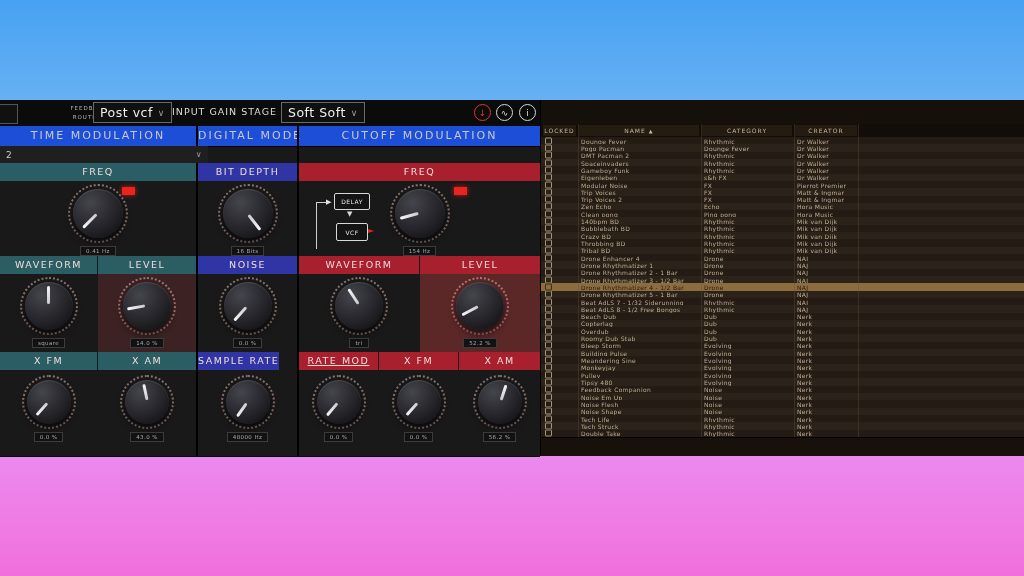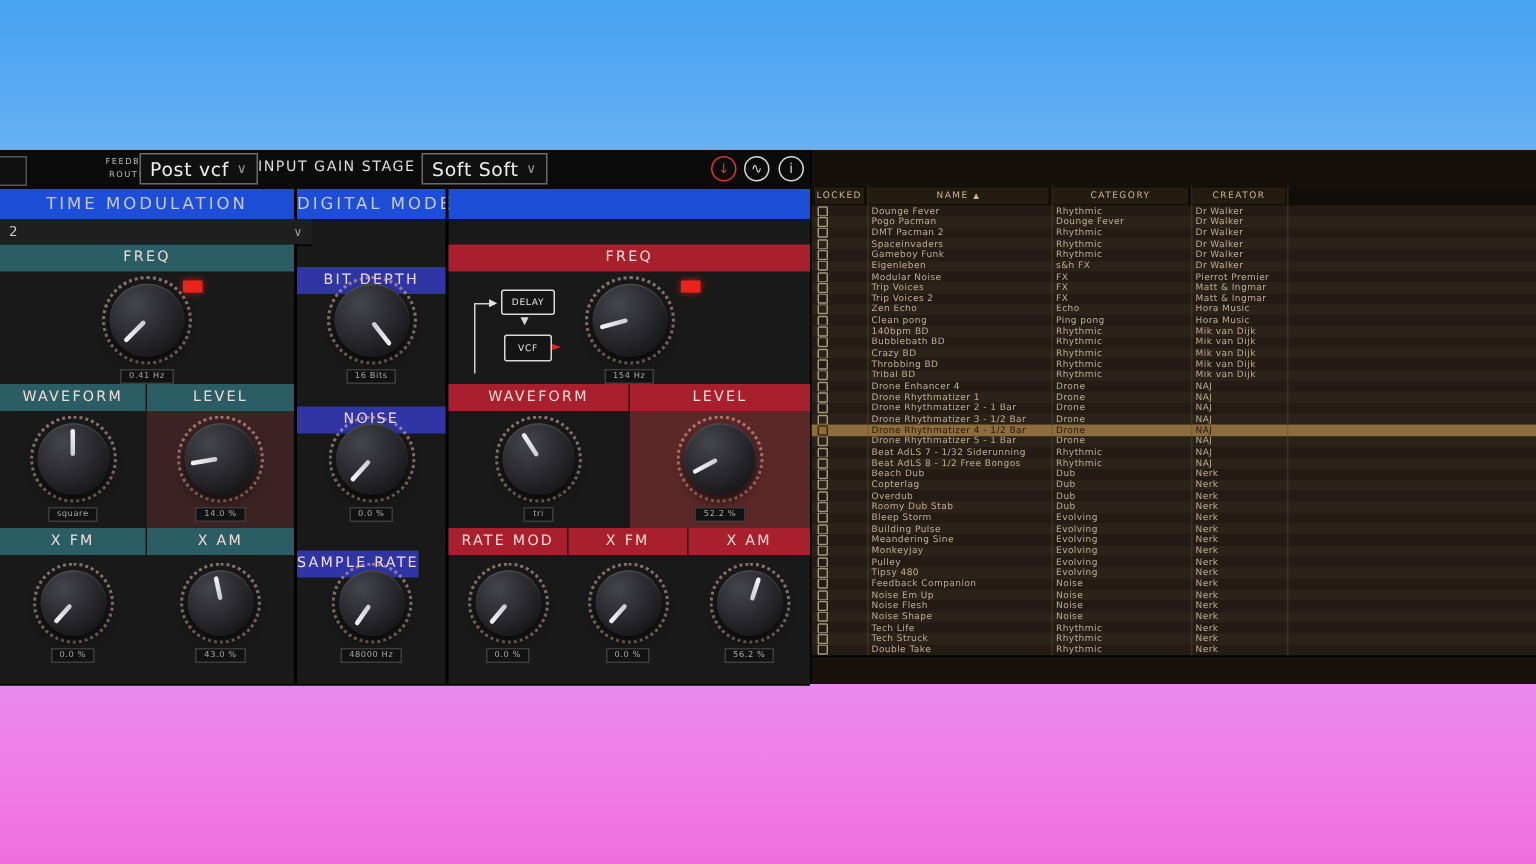--- a/index.html
+++ b/index.html
@@ -24,21 +24,21 @@
   .titlerow{position:absolute;left:0;top:26px;width:100%;height:20px;background:#1d4ed8;border-bottom:1px solid #000;}
   .sec-title{position:absolute;top:0;height:20px;line-height:20px;text-align:center;color:#c9c9c9;font-size:11px;letter-spacing:2px;white-space:nowrap;}
   .vdiv{position:absolute;top:26px;bottom:0;width:2px;background:#000;}
 
   .dropdown{position:absolute;top:46px;height:17px;background:#1f1f1f;border-bottom:1px solid #000;color:#cfcfcf;
     font-size:9px;display:flex;align-items:center;padding:0 6px;letter-spacing:0.5px;}
   .dropdown .chev{position:absolute;right:6px;color:#9a9a9a;font-size:8px;}
 
   .hdr{position:absolute;height:18px;line-height:18px;text-align:center;color:#f2dcd8;font-size:9.5px;letter-spacing:1.5px;white-space:nowrap;}
   .hdr.teal{background:#2b5e64;}
-  .hdr.blue{background:#2f35a5;margin-top:15px;}
+  .hdr.blue{background:#2f35a5;}
   .hdr.red{background:#a81f2d;}
 
   .kcell{position:absolute;display:flex;flex-direction:column;align-items:center;}
   .kcell.maroon1{background:#3c2222;}
   .kcell.maroon2{background:#5c2727;}
   .knob{position:relative;}
   .k60{width:60px;height:60px;margin-top:3px;}
   .k58{width:58px;height:58px;margin-top:3px;}
   .k54{width:54px;height:54px;margin-top:5px;}
   .tick{position:absolute;inset:0;border-radius:50%;border:2px dotted rgba(233,186,176,0.55);}
@@ -118,20 +118,21 @@
             <span>∿</span>
           </div>
         <div class="tb-icon ic-wht" style="left:519px;">
             <span>i</span>
           </div>
       </div>
 
       <div class="titlerow">
         <div class="sec-title" style="left:0;width:196px;">TIME MODULATION</div>
         <div class="sec-title" style="left:198px;width:99px;">DIGITAL MODE</div>
+        <div class="sec-title" style="left:299px;width:241px;">CUTOFF MODULATION</div>
       </div>
       <div class="vdiv" style="left:196px;"></div>
       <div class="vdiv" style="left:297px;"></div>
 
       <div class="dropdown" style="left:0;width:196px;">
         <span>2</span>
         <span class="chev">∨</span>
       </div>
 
       <div class="hdr teal" style="left:0;top:63px;width:196px;">FREQ</div>
@@ -240,21 +241,21 @@
                 <div class="ptr"></div>
               </div>
             </div>
         </div>
         <div class="readout">52.2 %</div>
       </div>
 
       <div class="hdr teal" style="left:0;top:252px;width:97px;">X FM</div>
       <div class="hdr teal" style="left:98px;top:252px;width:98px;">X AM</div>
       <div class="hdr blue" style="left:198px;top:252px;width:81px;">SAMPLE RATE</div>
-      <div class="hdr red" style="left:299px;top:252px;width:79px;">RATE MOD</div>
+      <div class="hdr red" style="left:299px;top:252px;width:79px;text-decoration:underline;">RATE MOD</div>
       <div class="hdr red" style="left:379px;top:252px;width:79px;">X FM</div>
       <div class="hdr red" style="left:459px;top:252px;width:81px;">X AM</div>
 
       <div class="kcell" style="left:0;top:270px;width:97px;height:85px;">
         <div class="knob k54">
           <div class="tick"></div>
           <div class="cap">
               <div class="rot" style="transform: rotate(-138deg);">
                 <div class="ptr"></div>
               </div>

